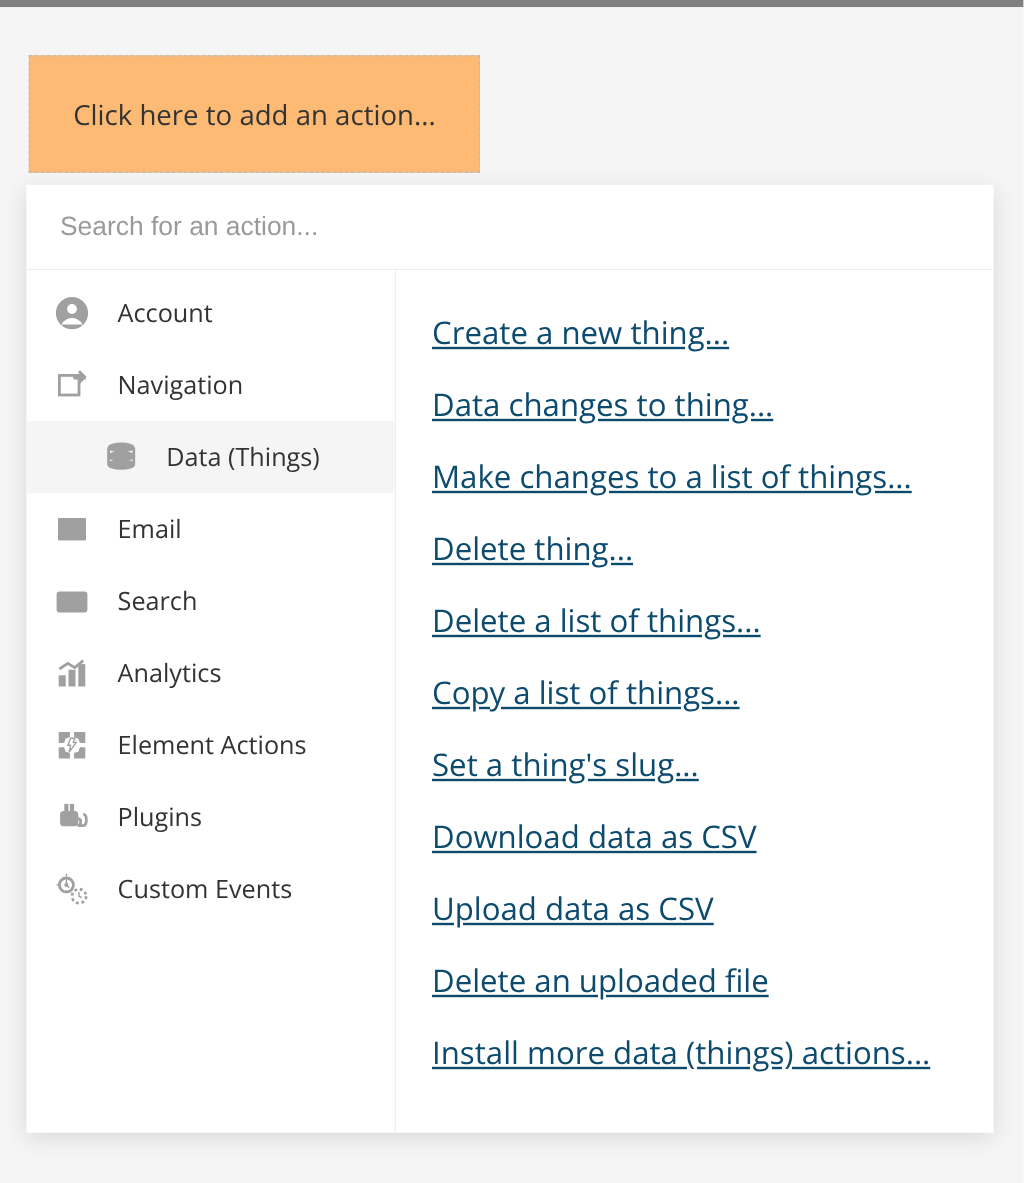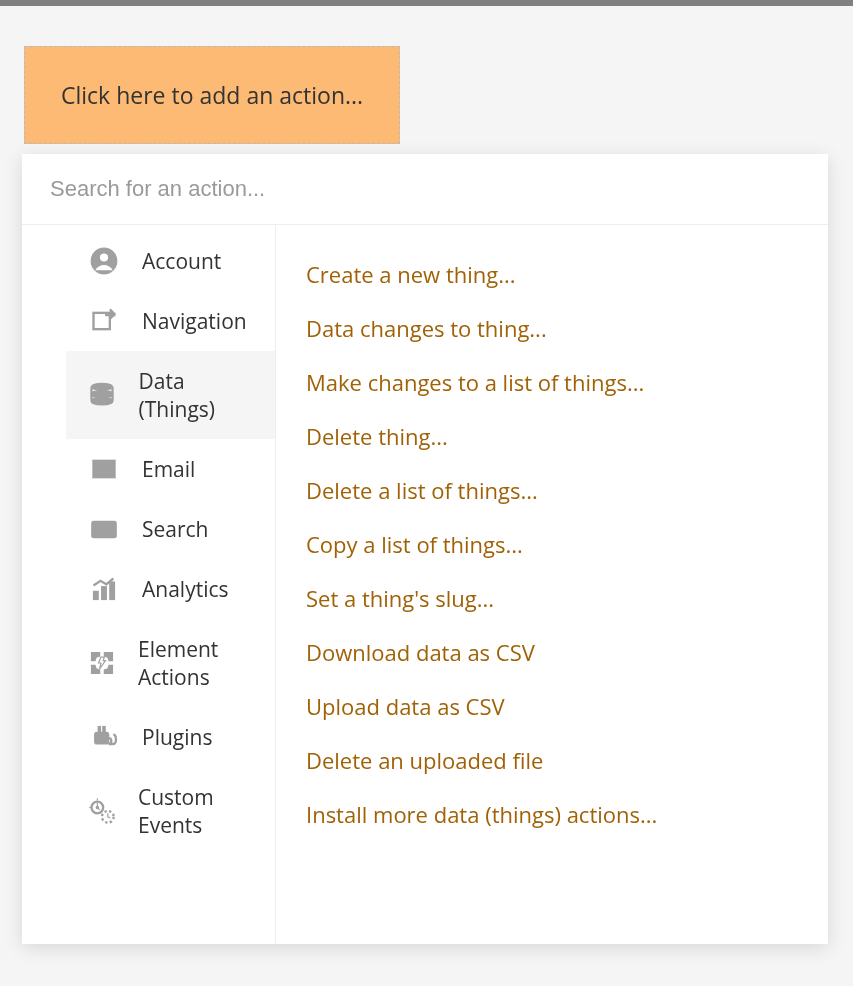--- a/index.html
+++ b/index.html
@@ -59,24 +59,23 @@
   }
   .search-input::placeholder {
     color: #9a9a9a;
   }
   .panel-body {
     flex: 1;
     display: flex;
     overflow: hidden;
   }
   .category-col {
-    width: 254px;
+    width: 308px;
     border-right: 1px solid #eee;
     padding-top: 6px;
-    padding-left: 44px;
   }
   .cat-item {
     display: flex;
     align-items: center;
     padding: 16px 22px;
     font-size: 21px;
     color: #333;
     cursor: pointer;
     gap: 22px;
   }
@@ -96,24 +95,25 @@
     width: 28px;
     height: 28px;
     fill: #a0a0a0;
     stroke: #a0a0a0;
   }
   .actions-col {
     flex: 1;
     padding: 22px 30px;
   }
   .action-item {
-    font-size: 22px;
-    color: #a16207;
+    font-size: 26px;
+    color: #0c4a6e;
     padding: 12px 0;
     cursor: pointer;
+    text-decoration: underline;
   }
 </style>
 </head>
 <body>
 
 <div class="top-bar"></div>
 
 <div class="page-bg">
 
   <div class="add-action-box">

